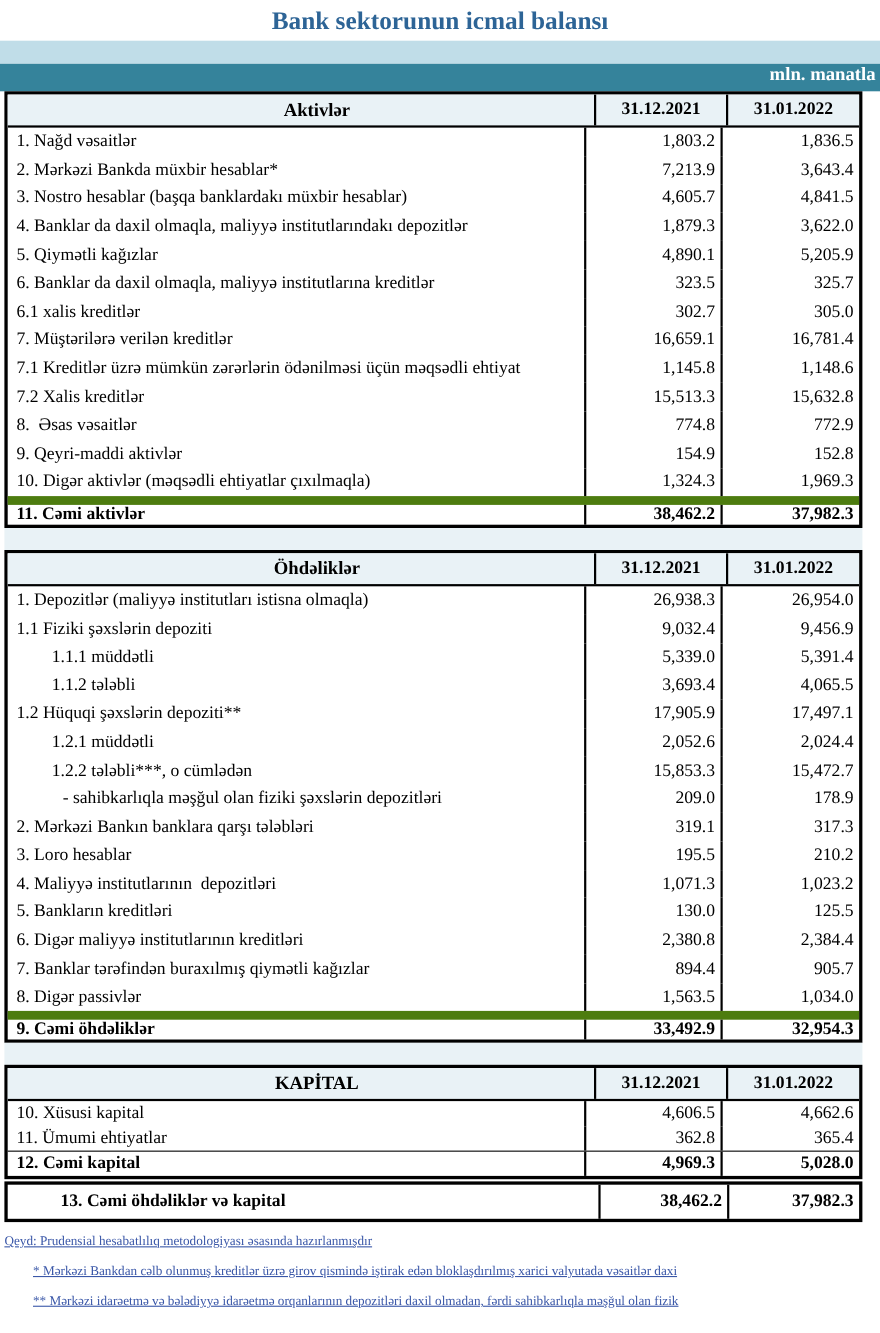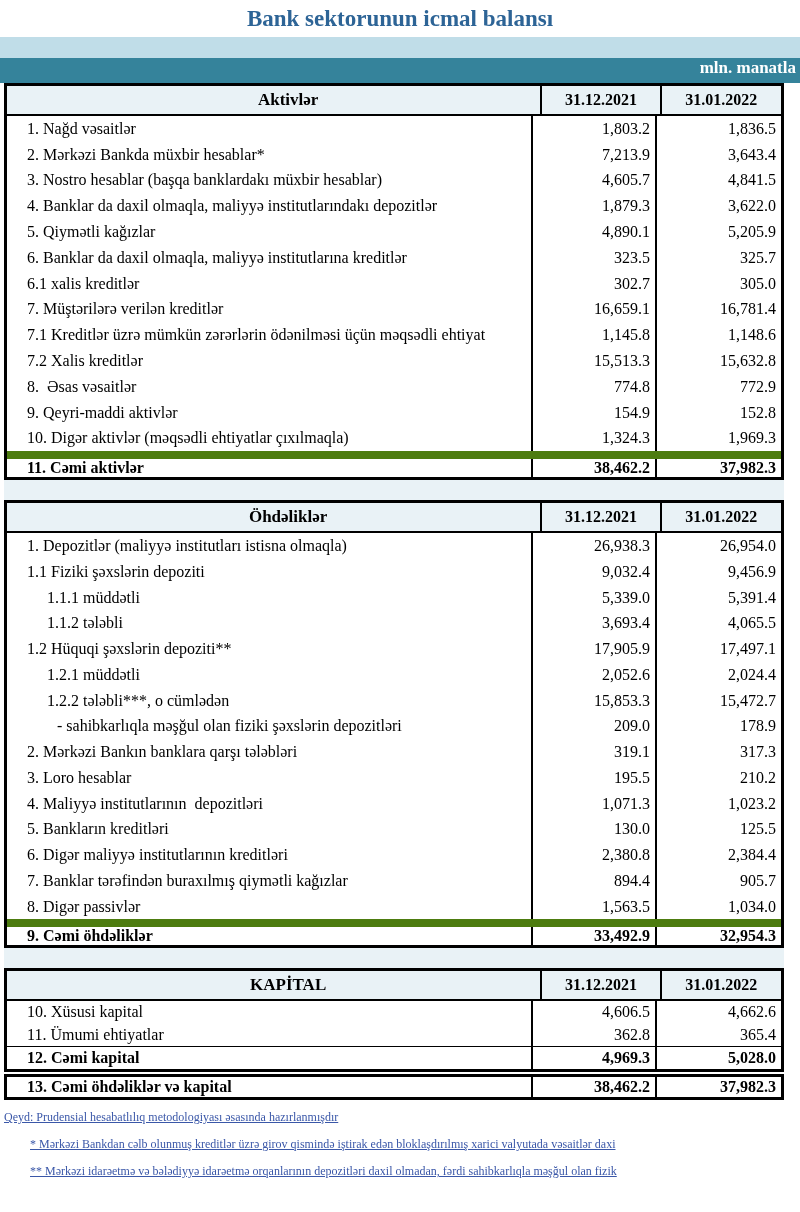--- a/index.html
+++ b/index.html
@@ -20,39 +20,39 @@
   
   .sheet{margin-left:4px;width:780px;}
   .tbl{border:3px solid #000;box-sizing:border-box;}
   .row{display:flex;height:var(--rh,25px);box-sizing:border-box;align-items:stretch;}
   .row.header{
     height:30px;background:var(--c-hbg,#e9f2f6);font-weight:bold;
     border-bottom:2px solid #000;font-size:17px;padding-left:29px;
   }
   .lbl{
     width:526px;border-right:2px solid #000;display:flex;align-items:center;
-    padding-left:20px;box-sizing:border-box;font-size:16px;white-space:pre;overflow:hidden;
+    padding-left:8px;box-sizing:border-box;font-size:16px;white-space:pre;overflow:hidden;
   }
   .header .lbl{justify-content:center;padding-left:0;font-size:17px;}
   .val{
     display:flex;align-items:center;justify-content:flex-end;
     padding-right:5px;box-sizing:border-box;font-size:16px;
   }
   .val.v1{width:124px;border-right:2px solid #000;}
   .val.v2{width:124px;}
   .header .val{justify-content:center;padding-right:0;}
   .row.total{border-top:8px solid #4d7c0f;font-weight:bold;}
   .row.bold{font-weight:bold;}
   .row.thin{border-top:1px solid #000;justify-content:space-between;}
   .lbl.ind-sm{}
   .lbl.ind-1{padding-left:40px;}
   .lbl.ind-2{padding-left:50px;}
   .strip{height:20px;background:var(--c-hbg,#e9f2f6);}
   .grand{margin-top:2px;}
-  .grand .row{height:20px;font-weight:bold;}
+  .grand .row{height:31px;font-weight:bold;margin-left:40px;}
   
   .notes{padding-top:4px;color:var(--c-note,#3a57a8);font-size:12px;width:651px;overflow:hidden;text-decoration:underline;}
   .note{height:27px;line-height:27px;white-space:nowrap;overflow:hidden;padding-left:4px;}
   .note.ind{padding-left:30px;}
 </style>
 </head>
 <body>
 
 <div class="title-wrap">
   <div class="title">Bank sektorunun icmal balansı</div>

